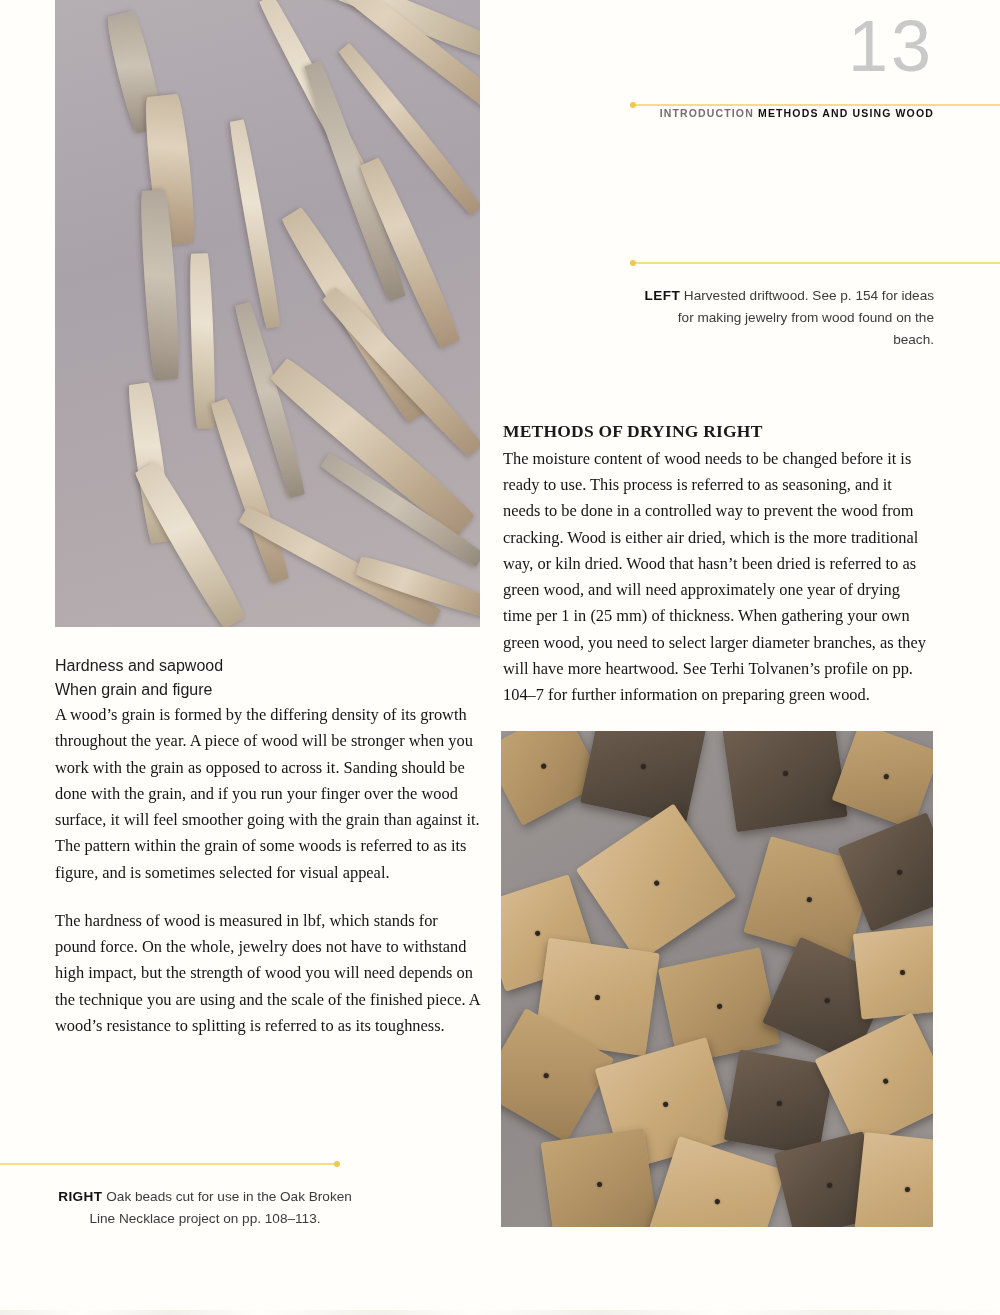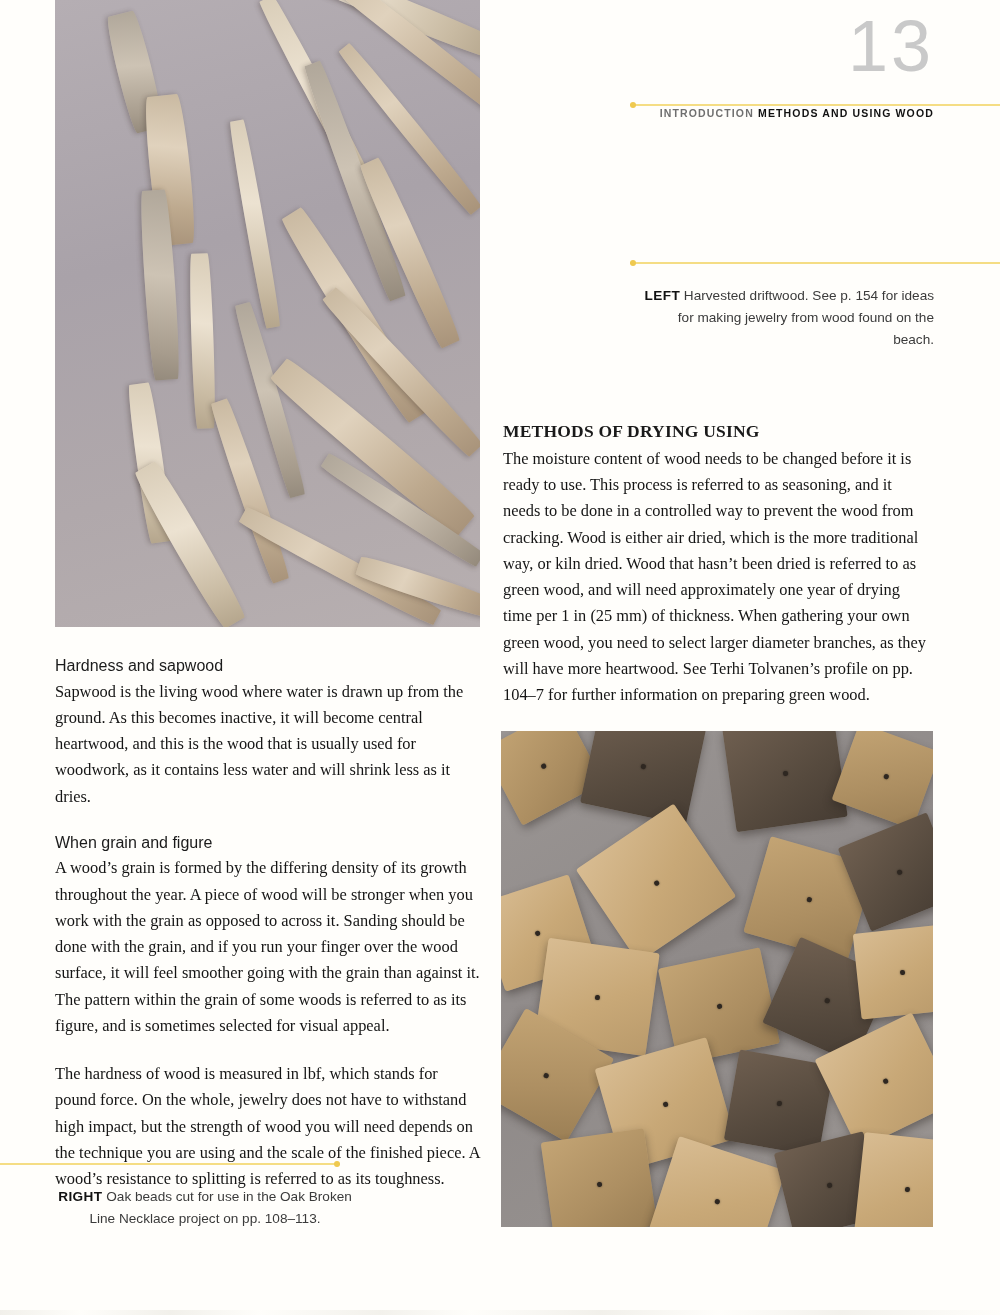--- a/index.html
+++ b/index.html
@@ -273,21 +273,21 @@
   </div>
 
   <div class="rule caption-left-rule dot-left">
     <span class="dot"></span>
   </div>
   <div class="caption caption-left-block">
     <span class="lead">LEFT</span><span> Harvested driftwood. See p. 154 for ideas for making jewelry from wood found on the beach.</span>
   </div>
 
   <div class="col-right">
-    <h2 class="section-head">METHODS OF DRYING USING</h2>
+    <h2 class="section-head">METHODS OF DRYING RIGHT</h2>
     <p class="body">The moisture content of wood needs to be changed before it is ready to use. This process is referred to as seasoning, and it needs to be done in a controlled way to prevent the wood from cracking. Wood is either air dried, which is the more traditional way, or kiln dried. Wood that hasn’t been dried is referred to as green wood, and will need approximately one year of drying time per 1 in (25 mm) of thickness. When gathering your own green wood, you need to select larger diameter branches, as they will have more heartwood. See Terhi Tolvanen’s profile on pp. 104–7 for further information on preparing green wood.</p>
   </div>
 
   <div class="photo photo-beads">
     <div class="bead mid" style="left:-4px; top:-8px; width:92px; height:86px; transform:rotate(-28deg);">
         <span class="hole"></span>
       </div>
     <div class="bead dark" style="left:88px; top:-14px; width:108px; height:98px; transform:rotate(12deg);">
         <span class="hole"></span>
       </div>
@@ -342,21 +342,20 @@
     <div class="bead dark" style="left:282px; top:410px; width:92px; height:88px; transform:rotate(-14deg);">
         <span class="hole"></span>
       </div>
     <div class="bead light" style="left:358px; top:406px; width:96px; height:104px; transform:rotate(6deg);">
         <span class="hole"></span>
       </div>
   </div>
 
   <div class="col-left">
     <h3 class="sub-head">Hardness and sapwood</h3>
-    <p class="body">Sapwood is the living wood where water is drawn up from the ground. As this becomes inactive, it will become central heartwood, and this is the wood that is usually used for woodwork, as it contains less water and will shrink less as it dries.</p>
 
     <h3 class="sub-head">When grain and figure</h3>
     <p class="body">A wood’s grain is formed by the differing density of its growth throughout the year.  A piece of wood will be stronger when you work with the grain as opposed to across it. Sanding should be done with the grain, and if you run your finger over the wood surface, it will feel smoother going with the grain than against it. The pattern within the grain of some woods is referred to as its figure, and is sometimes selected for visual appeal.</p>
 
     <p class="body">The hardness of wood is measured in lbf, which stands for pound force. On the whole, jewelry does not have to withstand high impact, but the strength of wood you will need depends on the technique you are using and the scale of the finished piece.  A wood’s resistance to splitting is referred to as its toughness.</p>
   </div>
 
   <div class="rule caption-right-rule dot-right">
     <span class="dot"></span>
   </div>

